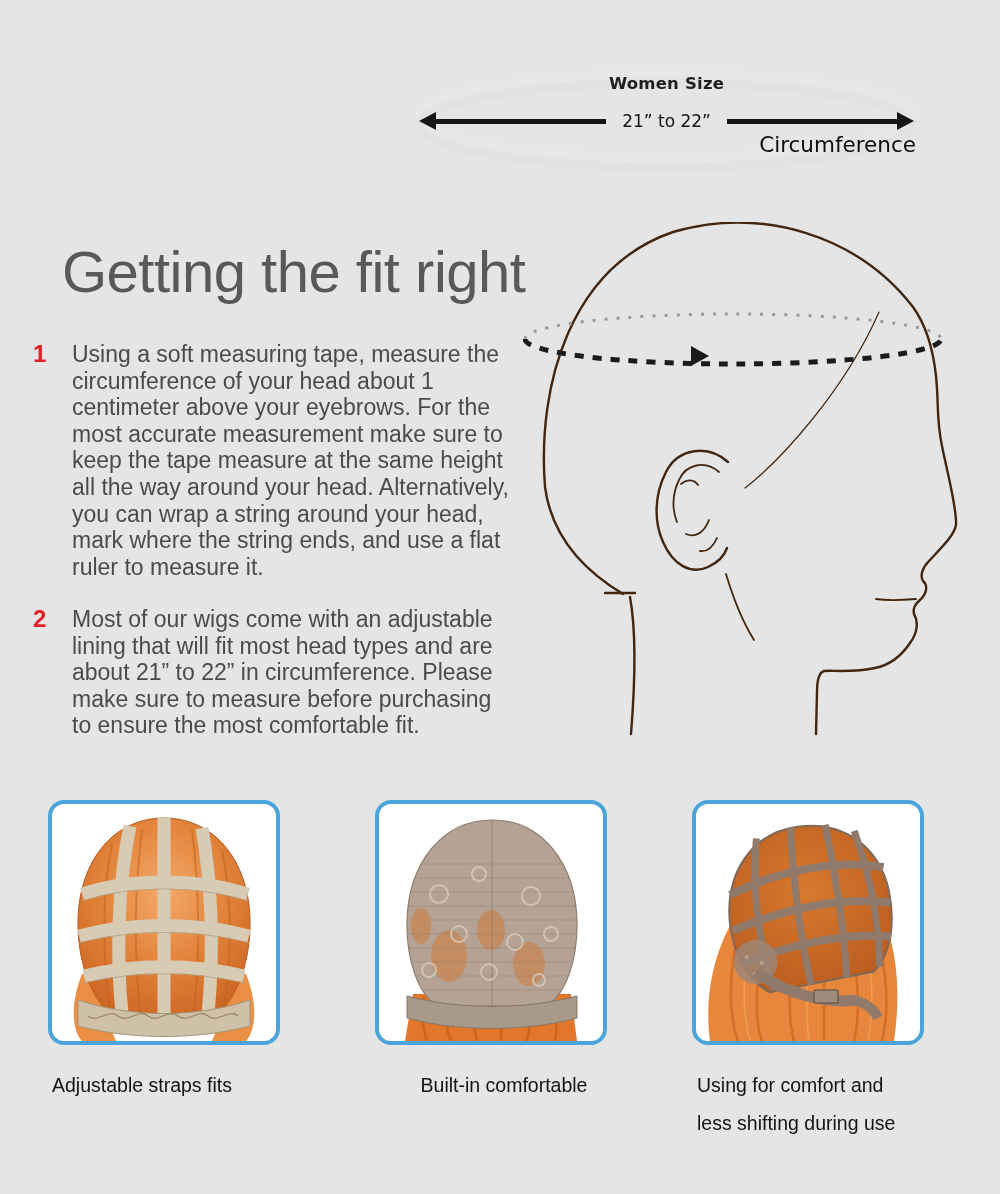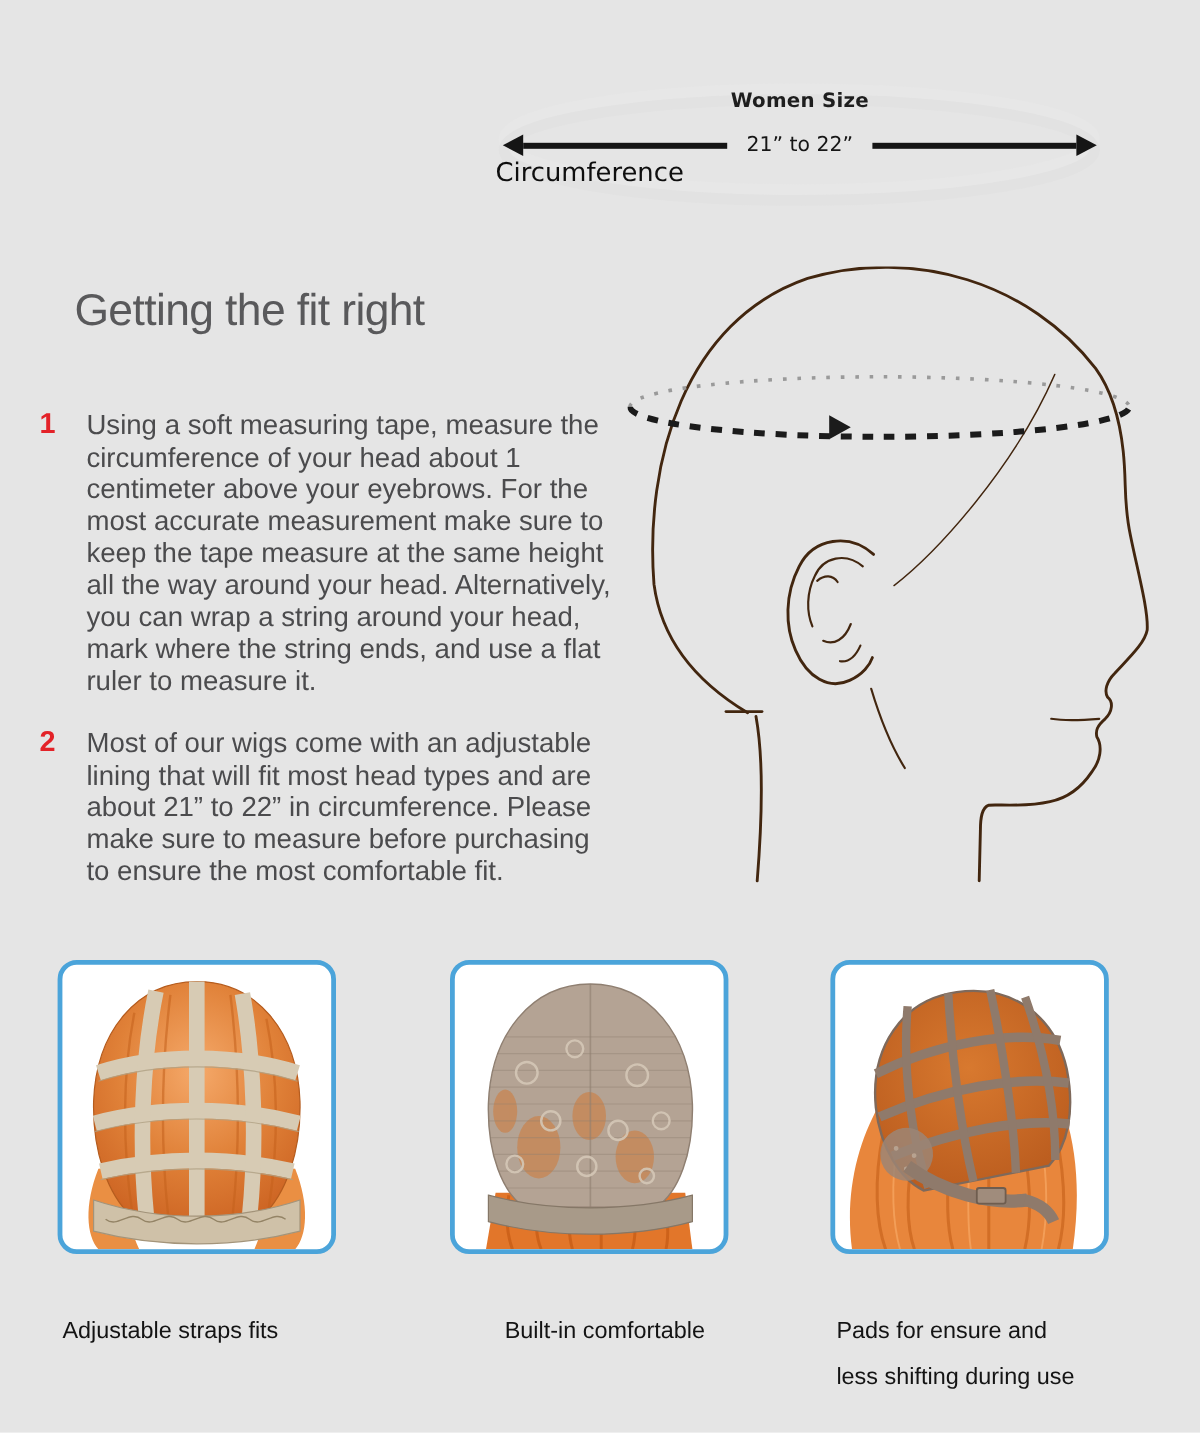--- a/index.html
+++ b/index.html
@@ -20,42 +20,42 @@
   .tape-graphic{position:absolute;left:413px;top:68px;width:507px;height:108px;}
   .tape-graphic svg.ring{position:absolute;left:0;top:0;}
   .tape-label-top{position:absolute;left:0;right:0;top:6px;text-align:center;
     font-family:"DejaVu Sans",sans-serif;font-size:16.5px;font-weight:600;color:#1e1e1e;letter-spacing:.2px;}
   .tape-arrow-row{position:absolute;left:6px;right:6px;top:43px;height:20px;display:flex;align-items:center;justify-content:center;}
   .tape-arrow-row .line{flex:1;height:5px;background:#151515;}
   .arrow-head{width:0;height:0;border-top:9px solid transparent;border-bottom:9px solid transparent;}
   .arrow-head.left{border-right:17px solid #151515;}
   .arrow-head.right{border-left:17px solid #151515;}
   .tape-label-mid{margin:0 16px;font-family:"DejaVu Sans",sans-serif;font-size:17px;font-weight:500;color:#161616;white-space:nowrap;}
-  .tape-label-bottom{position:absolute;left:0;right:16px;top:64px;text-align:left;
+  .tape-label-bottom{position:absolute;left:0;right:4px;top:64px;text-align:right;
     font-family:"DejaVu Sans",sans-serif;font-size:21.5px;font-weight:400;color:#0e0e0e;}
 
   
-  .fit-title{position:absolute;left:62px;top:238px;font-size:37px;font-weight:400;color:var(--title-gray);letter-spacing:-.5px;}
+  .fit-title{position:absolute;left:62px;top:238px;font-size:58px;font-weight:400;color:var(--title-gray);letter-spacing:-.5px;}
   .step{position:absolute;left:33px;display:flex;align-items:flex-start;}
   .step.step-1{top:341px;}
   .step.step-2{top:606px;}
   .step-number{width:24px;font-size:24px;font-weight:700;color:var(--accent-red);line-height:26px;flex:0 0 auto;}
   .step-text{width:444px;margin-left:15px;font-size:23px;line-height:26.6px;color:var(--body-gray);}
 
   
   .head-illustration{position:absolute;left:523px;top:222px;width:462px;height:515px;}
 
   
   .feature-box{position:absolute;top:800px;width:232px;height:245px;background:#fff;
     border:4px solid var(--border-blue);border-radius:16px;overflow:hidden;}
   .feature-box.f0{left:48px;}
   .feature-box.f1{left:375px;}
   .feature-box.f2{left:692px;}
   .feature-box svg{display:block;width:100%;height:100%;}
-  .feature-caption{position:absolute;top:1066px;width:250px;color:var(--caption-black);font-size:19.5px;margin-top:24px;}
+  .feature-caption{position:absolute;top:1066px;width:250px;color:var(--caption-black);font-size:19.5px;}
   .feature-caption .cap-line{line-height:38px;white-space:nowrap;}
   .feature-caption.c0{left:52px;}
   .feature-caption.c1{left:379px;text-align:center;}
   .feature-caption.c2{left:697px;}
 </style>
 </head>
 <body>
 
 <div class="page">
 
@@ -256,17 +256,17 @@
     </svg>
   </div>
 
   <div class="feature-caption c0">
     <div class="cap-line">Adjustable straps fits</div>
   </div>
   <div class="feature-caption c1">
     <div class="cap-line">Built-in comfortable</div>
   </div>
   <div class="feature-caption c2">
-    <div class="cap-line">Pads for ensure and</div>
+    <div class="cap-line">Using for comfort and</div>
     <div class="cap-line">less shifting during use</div>
   </div>
 
 </div>
 
 </body></html>

